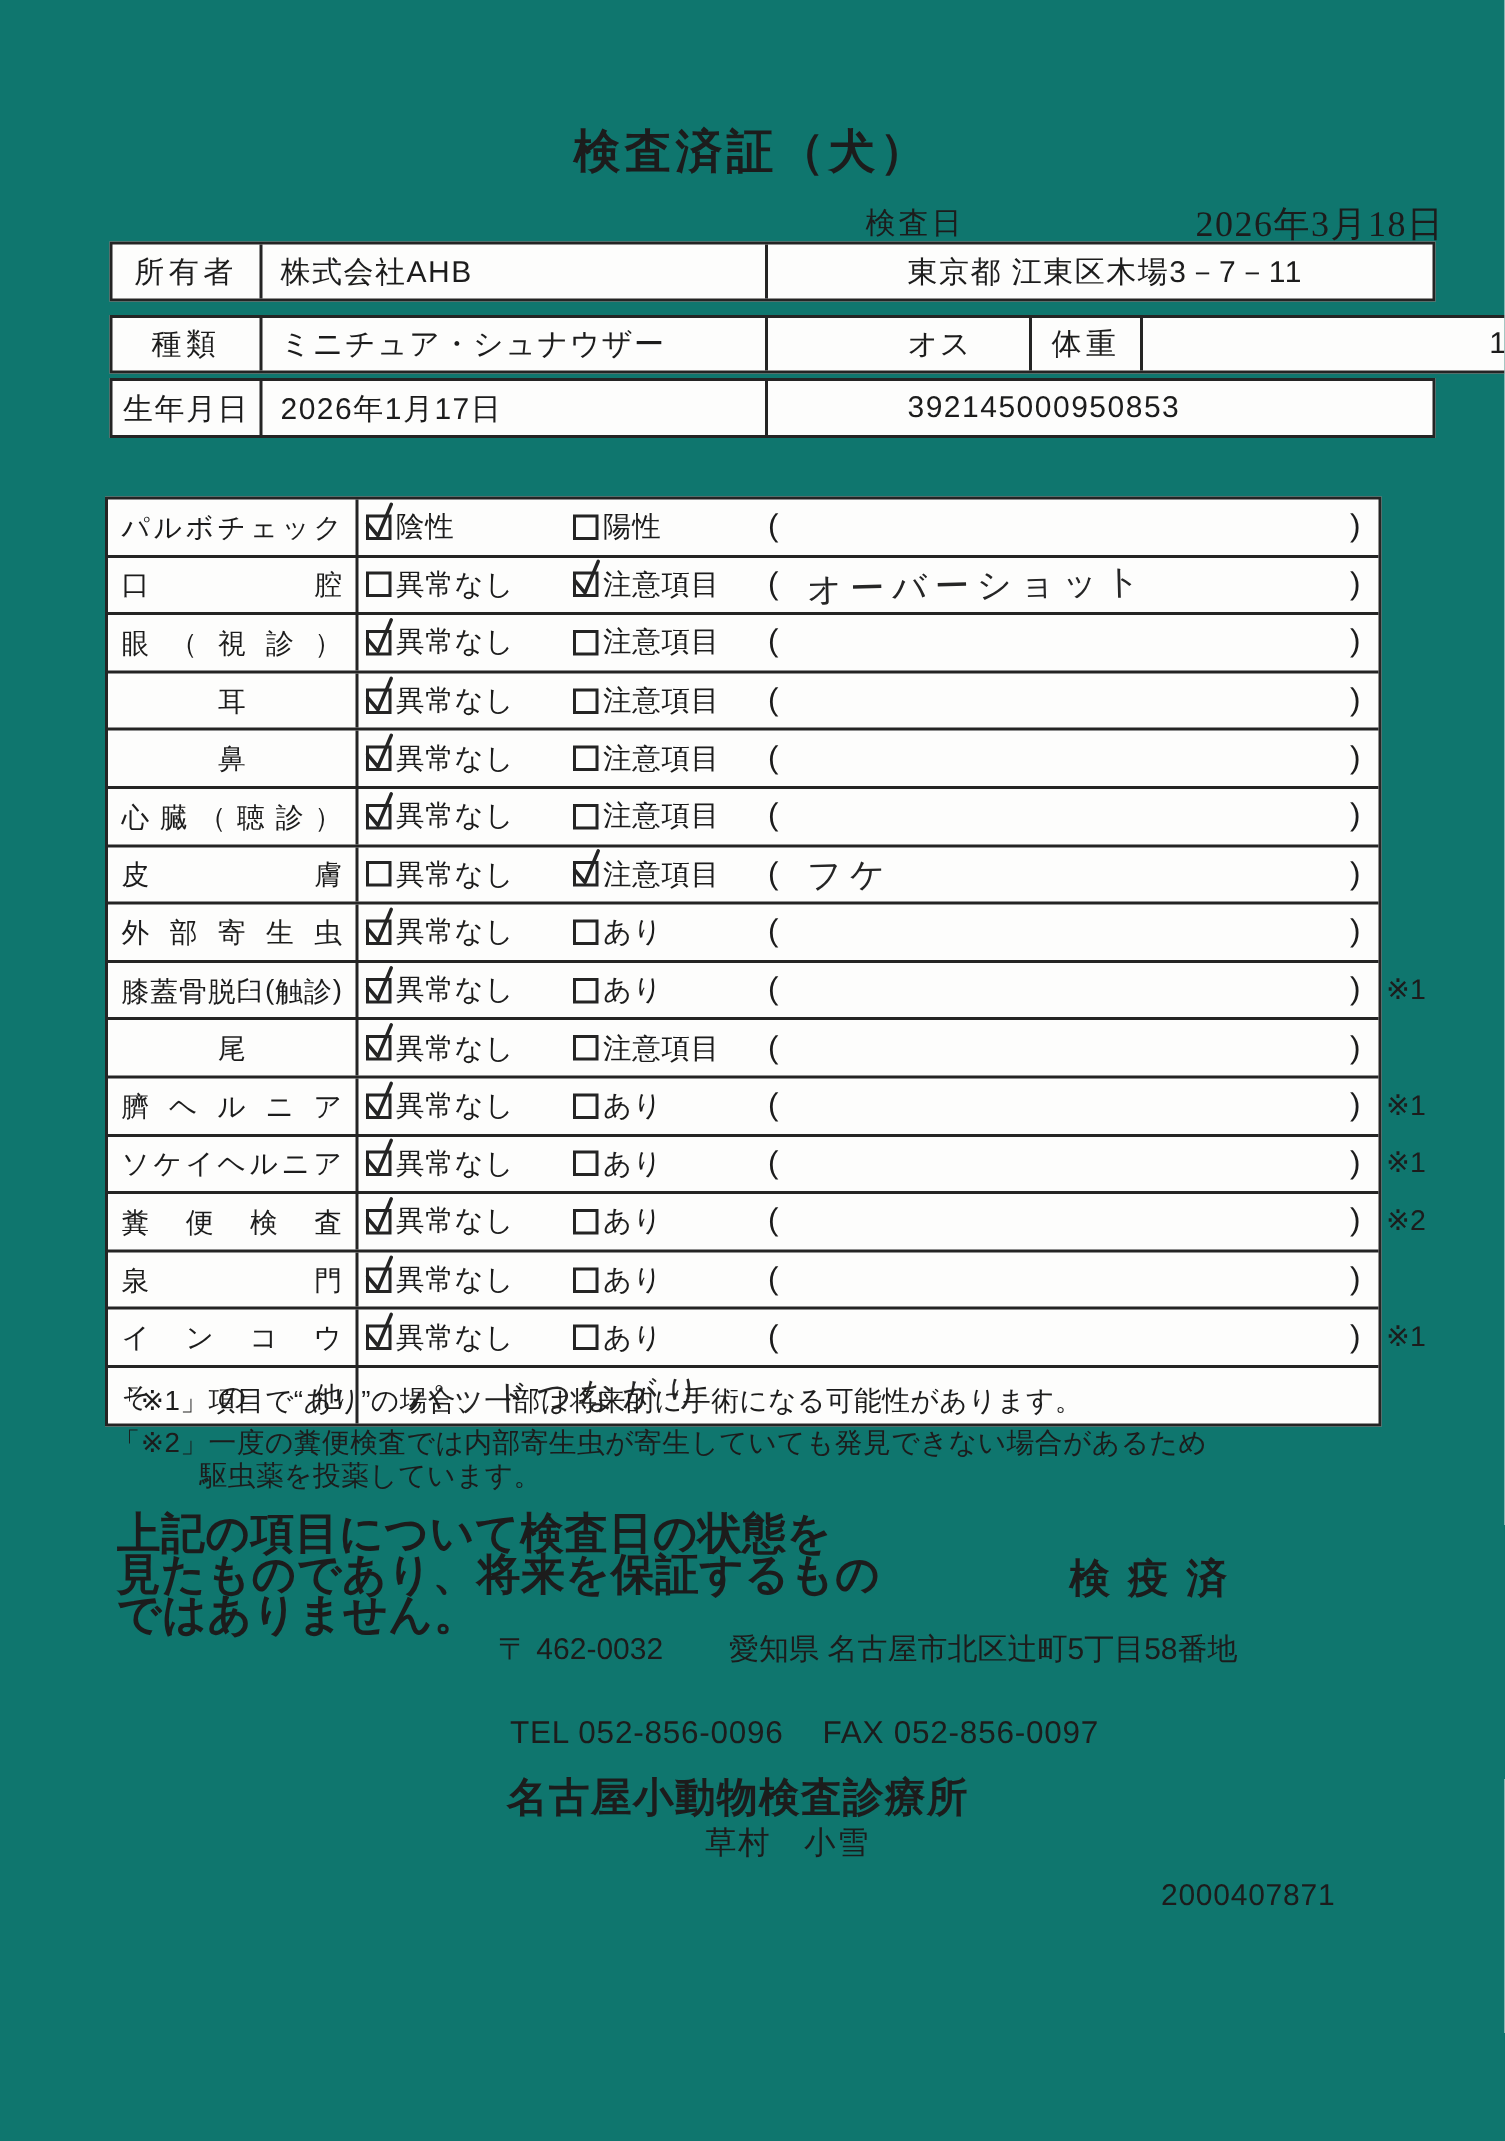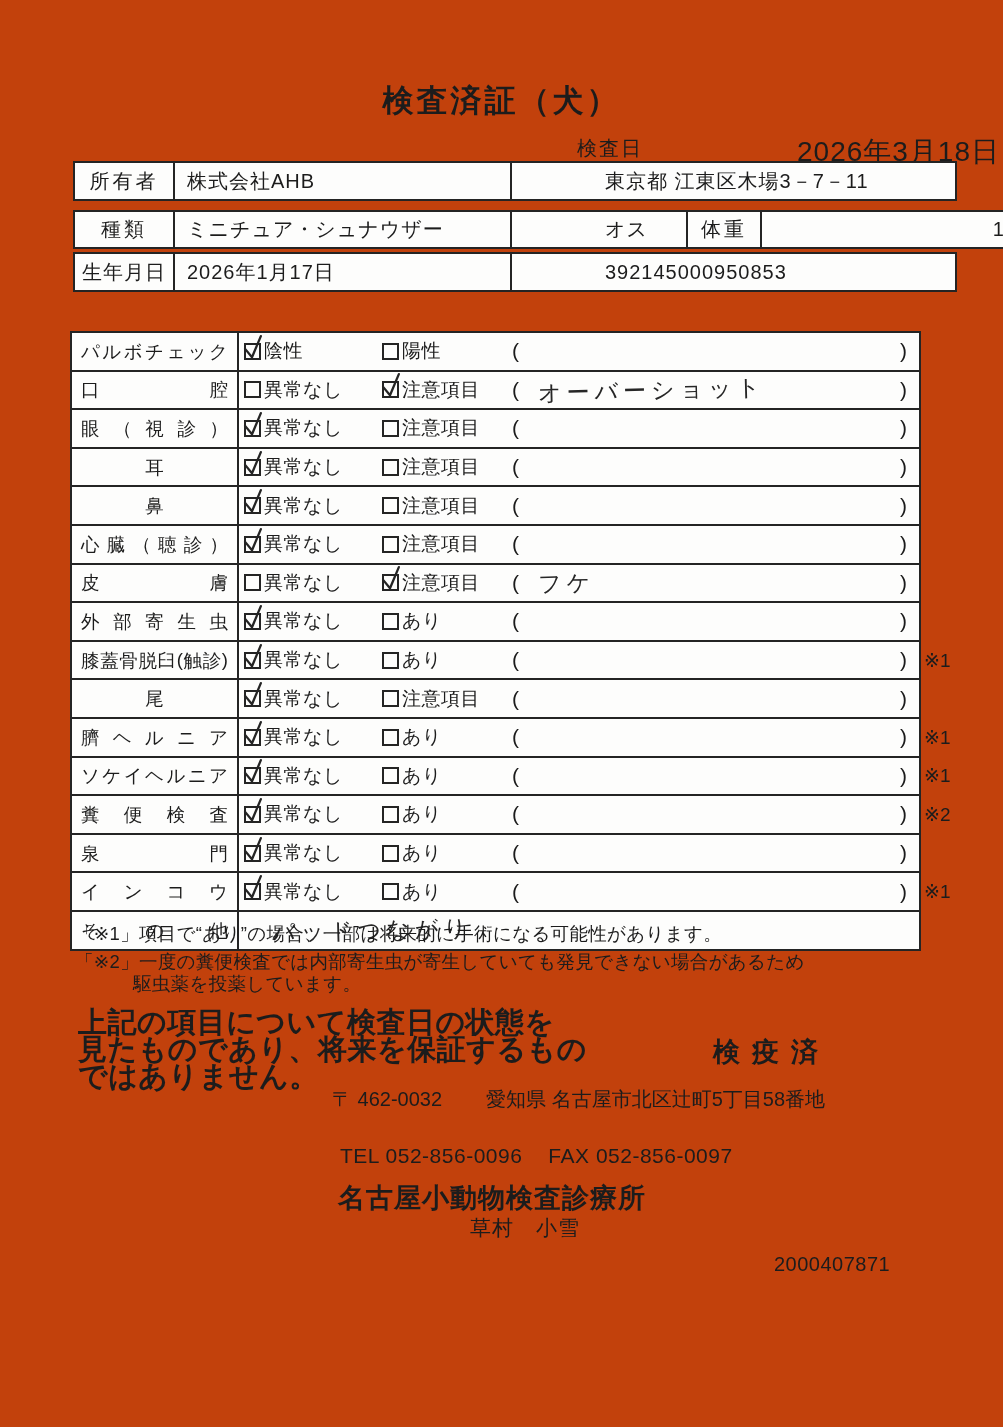--- a/index.html
+++ b/index.html
@@ -1,27 +1,27 @@
 <!DOCTYPE html>
 <html><head>
 <meta charset="utf-8">
 <style>
   html,body{margin:0;padding:0;background:#e8e8e8;}
   .page{
     position:relative; width:1003px; height:1427px; margin:0 auto;
-    background:#c2410c; color:#1c1c1c;
+    background:#0f766e; color:#1c1c1c;
     font-family:"Liberation Sans","DejaVu Sans",sans-serif;
     overflow:hidden;
   }
   .abs{position:absolute;}
 
   
   .title{left:0;right:0;top:80px;text-align:center;font-size:31px;font-weight:600;letter-spacing:3px;}
   .exam-label{left:577px;top:135px;font-size:20px;letter-spacing:2px;}
-  .exam-value{left:797px;top:133px;font-size:28px;letter-spacing:1px;}
+  .exam-value{left:797px;top:133px;font-size:24px;letter-spacing:1px;font-family:Liberation Serif, serif;}
 
   
   .itable{border:2px solid #242424;display:flex;box-sizing:border-box;background:#fdfdfc;}
   #owner-table{left:73px;top:161px;width:884px;height:40px;}
   #pet-table{left:73px;top:210px;width:988px;height:39px;}
   #birth-table{left:73px;top:252px;width:884px;height:40px;}
   .cell{display:flex;align-items:center;box-sizing:border-box;font-size:20px;white-space:nowrap;overflow:hidden;}
   .itable > .cell:not(:last-child){border-right:2px solid #242424;}
   .cell.lab{justify-content:center;letter-spacing:3px;}
   .cell.val{padding-left:12px;letter-spacing:1px;}

